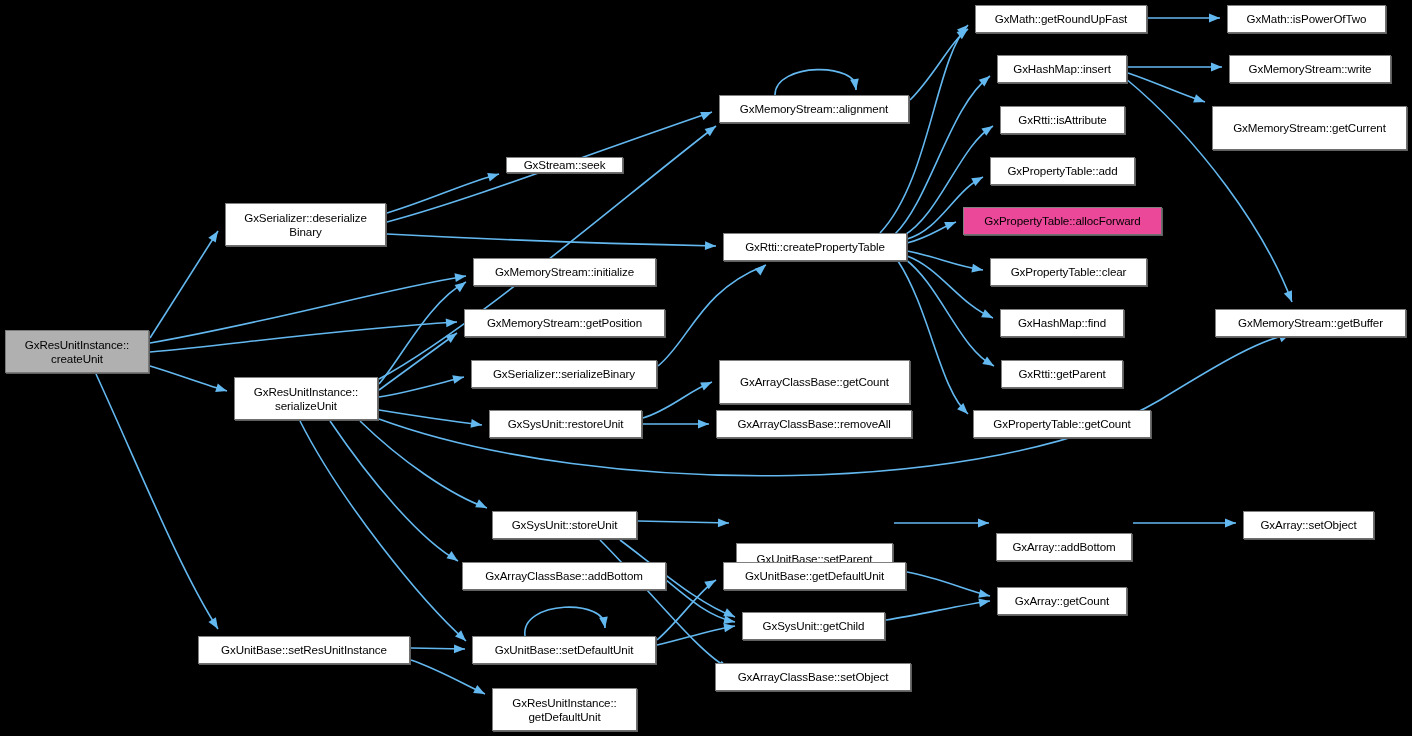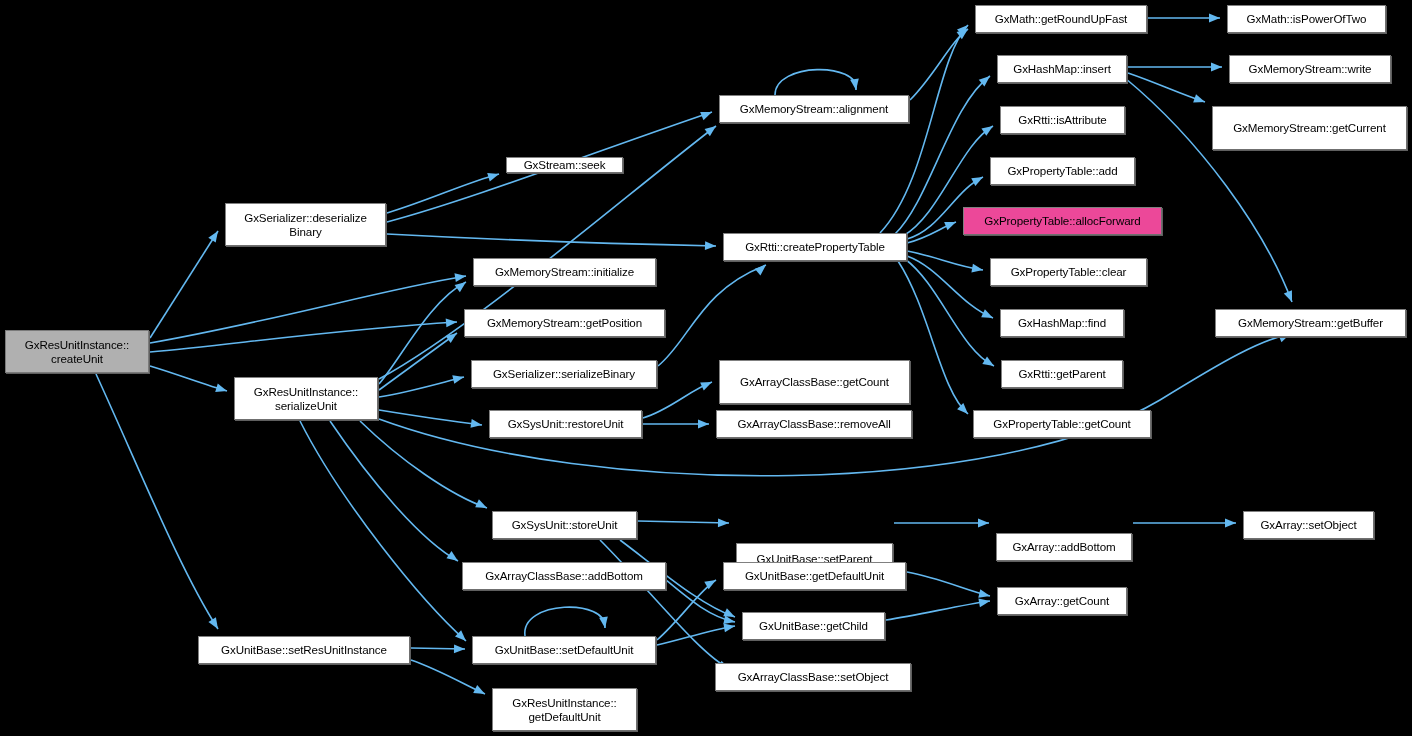--- a/index.html
+++ b/index.html
@@ -174,21 +174,21 @@
     <div class="node" style="left: 462px; top: 562px; width: 204px; height: 28px; background: rgb(255, 255, 255);">GxArrayClassBase::addBottom</div>
     <div class="node" style="left: 472px; top: 636px; width: 184px; height: 28px; background: rgb(255, 255, 255);">GxUnitBase::setDefaultUnit</div>
     <div class="node" style="left: 492px; top: 688px; width: 145px; height: 43px; background: rgb(255, 255, 255);">GxResUnitInstance::
 getDefaultUnit</div>
     <div class="node" style="left: 719px; top: 95px; width: 190px; height: 28px; background: rgb(255, 255, 255);">GxMemoryStream::alignment</div>
     <div class="node" style="left: 723px; top: 233px; width: 184px; height: 28px; background: rgb(255, 255, 255);">GxRtti::createPropertyTable</div>
     <div class="node" style="left: 719px; top: 360px; width: 191px; height: 44px; background: rgb(255, 255, 255);">GxArrayClassBase::getCount</div>
     <div class="node" style="left: 716px; top: 410px; width: 196px; height: 28px; background: rgb(255, 255, 255);">GxArrayClassBase::removeAll</div>
     <div class="node" style="left: 736px; top: 511px; width: 157px; height: 32px; background: rgb(255, 255, 255); margin-top: 32px;">GxUnitBase::setParent</div>
     <div class="node" style="left: 723px; top: 562px; width: 183px; height: 28px; background: rgb(255, 255, 255);">GxUnitBase::getDefaultUnit</div>
-    <div class="node" style="left: 742px; top: 612px; width: 143px; height: 28px; background: rgb(255, 255, 255);">GxUnitBase::getChild</div>
+    <div class="node" style="left: 742px; top: 612px; width: 143px; height: 28px; background: rgb(255, 255, 255);">GxSysUnit::getChild</div>
     <div class="node" style="left: 715px; top: 663px; width: 196px; height: 28px; background: rgb(255, 255, 255);">GxArrayClassBase::setObject</div>
     <div class="node" style="left: 975px; top: 5px; width: 172px; height: 28px; background: rgb(255, 255, 255);">GxMath::getRoundUpFast</div>
     <div class="node" style="left: 997px; top: 55px; width: 130px; height: 28px; background: rgb(255, 255, 255);">GxHashMap::insert</div>
     <div class="node" style="left: 1000px; top: 106px; width: 125px; height: 28px; background: rgb(255, 255, 255);">GxRtti::isAttribute</div>
     <div class="node" style="left: 990px; top: 157px; width: 145px; height: 28px; background: rgb(255, 255, 255);">GxPropertyTable::add</div>
     <div class="node" style="left: 963px; top: 207px; width: 199px; height: 28px; background: #ec4899;">GxPropertyTable::allocForward</div>
     <div class="node" style="left: 990px; top: 258px; width: 157px; height: 28px; background: rgb(255, 255, 255);">GxPropertyTable::clear</div>
     <div class="node" style="left: 1000px; top: 309px; width: 124px; height: 28px; background: rgb(255, 255, 255);">GxHashMap::find</div>
     <div class="node" style="left: 1001px; top: 360px; width: 122px; height: 28px; background: rgb(255, 255, 255);">GxRtti::getParent</div>
     <div class="node" style="left: 973px; top: 410px; width: 178px; height: 28px; background: rgb(255, 255, 255);">GxPropertyTable::getCount</div>

